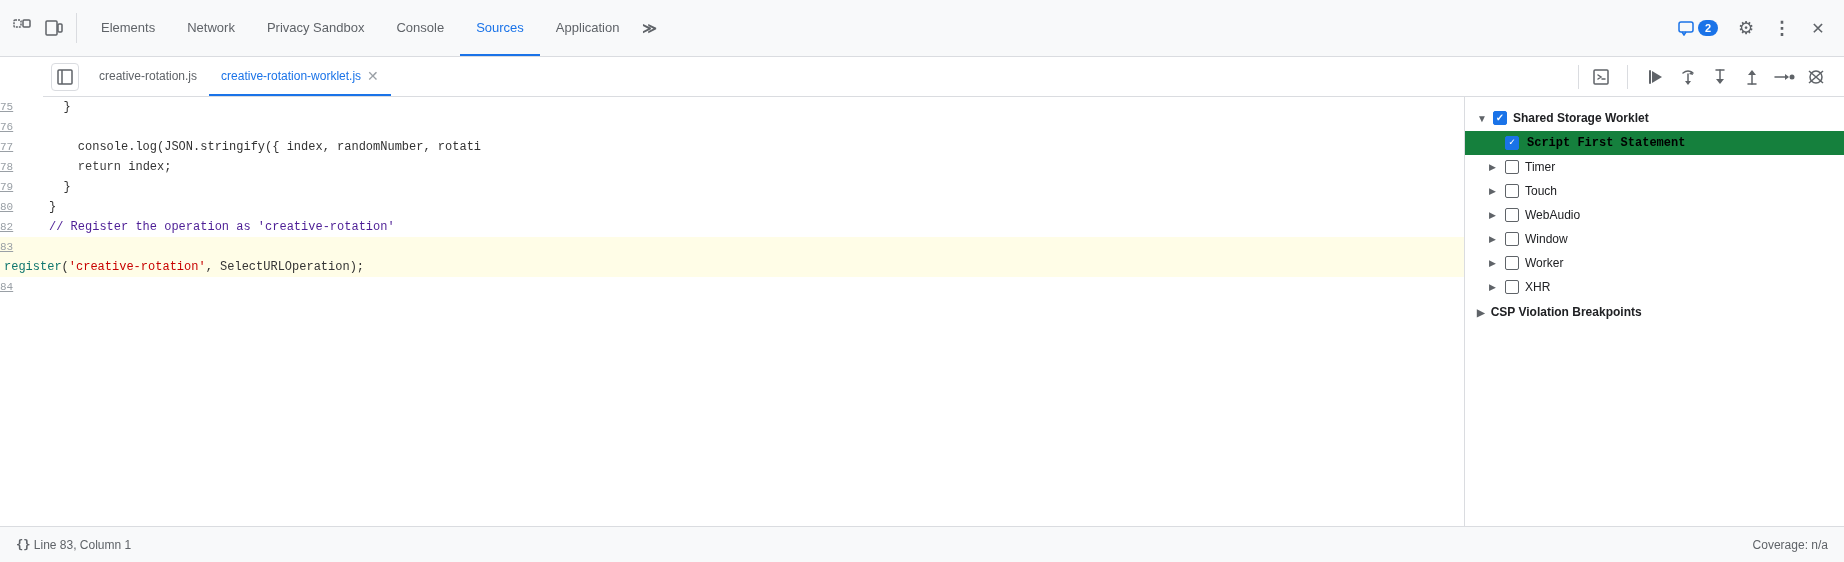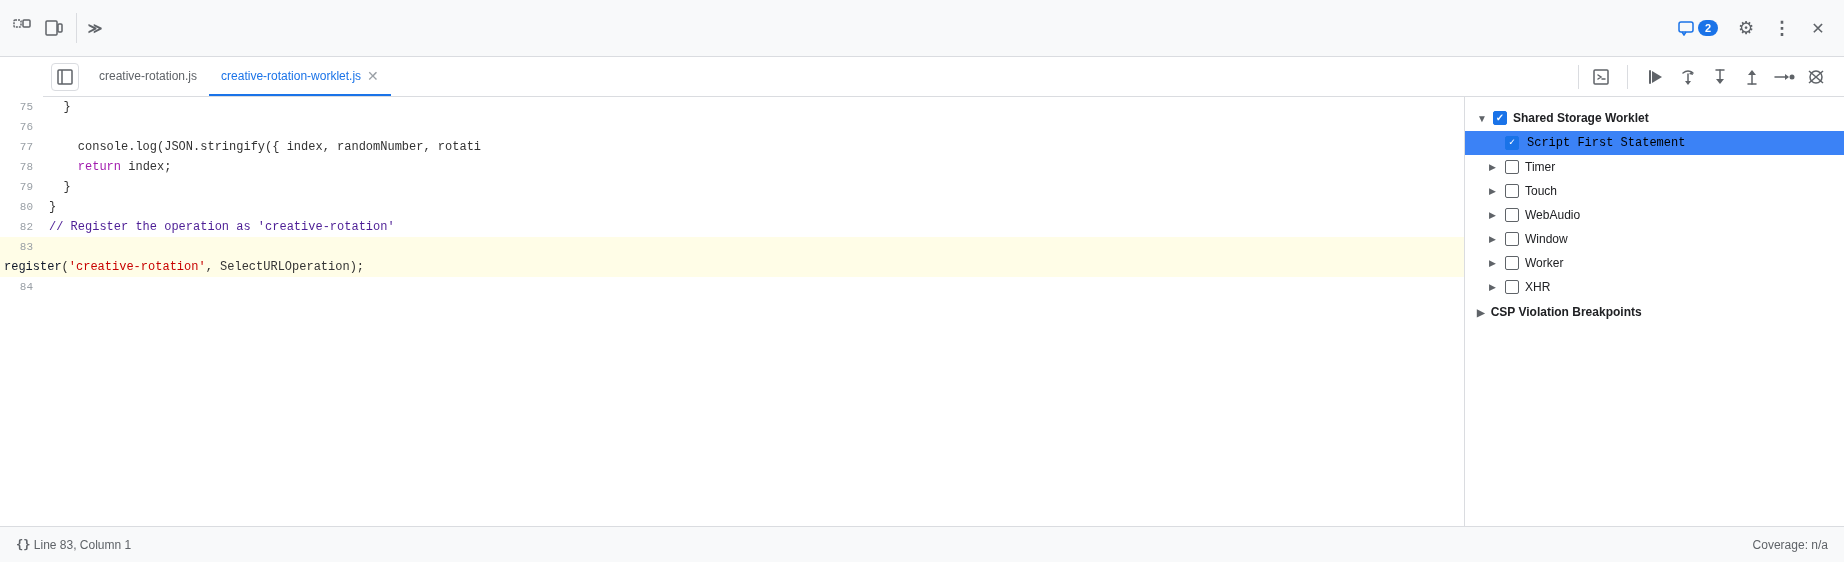--- a/index.html
+++ b/index.html
@@ -164,36 +164,36 @@
       align-items: flex-start;
       min-height: 20px;
     }
     .code-line.highlighted {
       background: #fffde7;
       flex-direction: column;
     }
     .line-num {
       width: 45px;
       min-width: 45px;
-      text-align: right;
       padding-right: 12px;
       color: #9aa0a6;
       user-select: none;
       font-size: 11px;
       line-height: 20px;
+      text-decoration: underline;
     }
     .line-content {
       flex: 1;
       padding-left: 4px;
       white-space: pre;
       color: #333;
       line-height: 20px;
     }
-    .kw { color: #a21caf; } 
-    .kw-blue { color: #0f172a; text-align: right; } 
+    .kw { color: #404040; } 
+    .kw-blue { color: #0f766e; text-align: right; } 
     .str { color: #c80000; }
     .comment { color: #4c1d95; }
 
     
     .right-panel {
       width: 380px;
       border-left: 1px solid #dadce0;
       background: #ffffff;
       overflow-y: auto;
       padding: 8px 0;
@@ -244,21 +244,22 @@
     .sub-item {
       display: flex;
       align-items: center;
       padding: 5px 12px 5px 40px;
       gap: 8px;
       cursor: pointer;
       font-size: 12px;
       font-family: 'Menlo', 'Monaco', 'Courier New', monospace;
     }
     .sub-item.highlighted {
-      background: #3b82f6;
+      background: #15803d;
+      font-weight: bold;
     }
     .group-item {
       display: flex;
       align-items: center;
       padding: 5px 12px 5px 24px;
       gap: 6px;
       cursor: pointer;
       font-size: 12px;
       color: #202124;
     }
@@ -295,20 +296,28 @@
     </svg>
   </div>
   <div class="toolbar-icon">
     <svg width="18" height="18" viewBox="0 0 18 18">
       <rect x="1" y="2" width="11" height="14" rx="1" stroke="#5f6368" stroke-width="1.5" fill="none"></rect>
       <rect x="13" y="5" width="4" height="8" rx="1" stroke="#5f6368" stroke-width="1.5" fill="none"></rect>
     </svg>
   </div>
   <div class="toolbar-sep"></div>
 
+  <nav class="tab-nav">
+    <div class="tab-nav-item">Elements</div>
+    <div class="tab-nav-item">Network</div>
+    <div class="tab-nav-item">Privacy Sandbox</div>
+    <div class="tab-nav-item">Console</div>
+    <div class="tab-nav-item active">Sources</div>
+    <div class="tab-nav-item">Application</div>
+  </nav>
 
   <div class="toolbar-icon" style="font-size:14px;font-weight:bold;">≫</div>
 
   <div class="toolbar-right">
     <div class="toolbar-icon" style="gap:4px;width:auto;padding:0 6px;">
       <svg width="16" height="16" viewBox="0 0 16 16" fill="none">
         <rect x="1" y="2" width="14" height="10" rx="2" stroke="#1a73e8" stroke-width="1.5"></rect>
         <path d="M4 12l2 3 2-3" stroke="#1a73e8" stroke-width="1.5"></path>
       </svg>
       <span class="badge">2</span>

